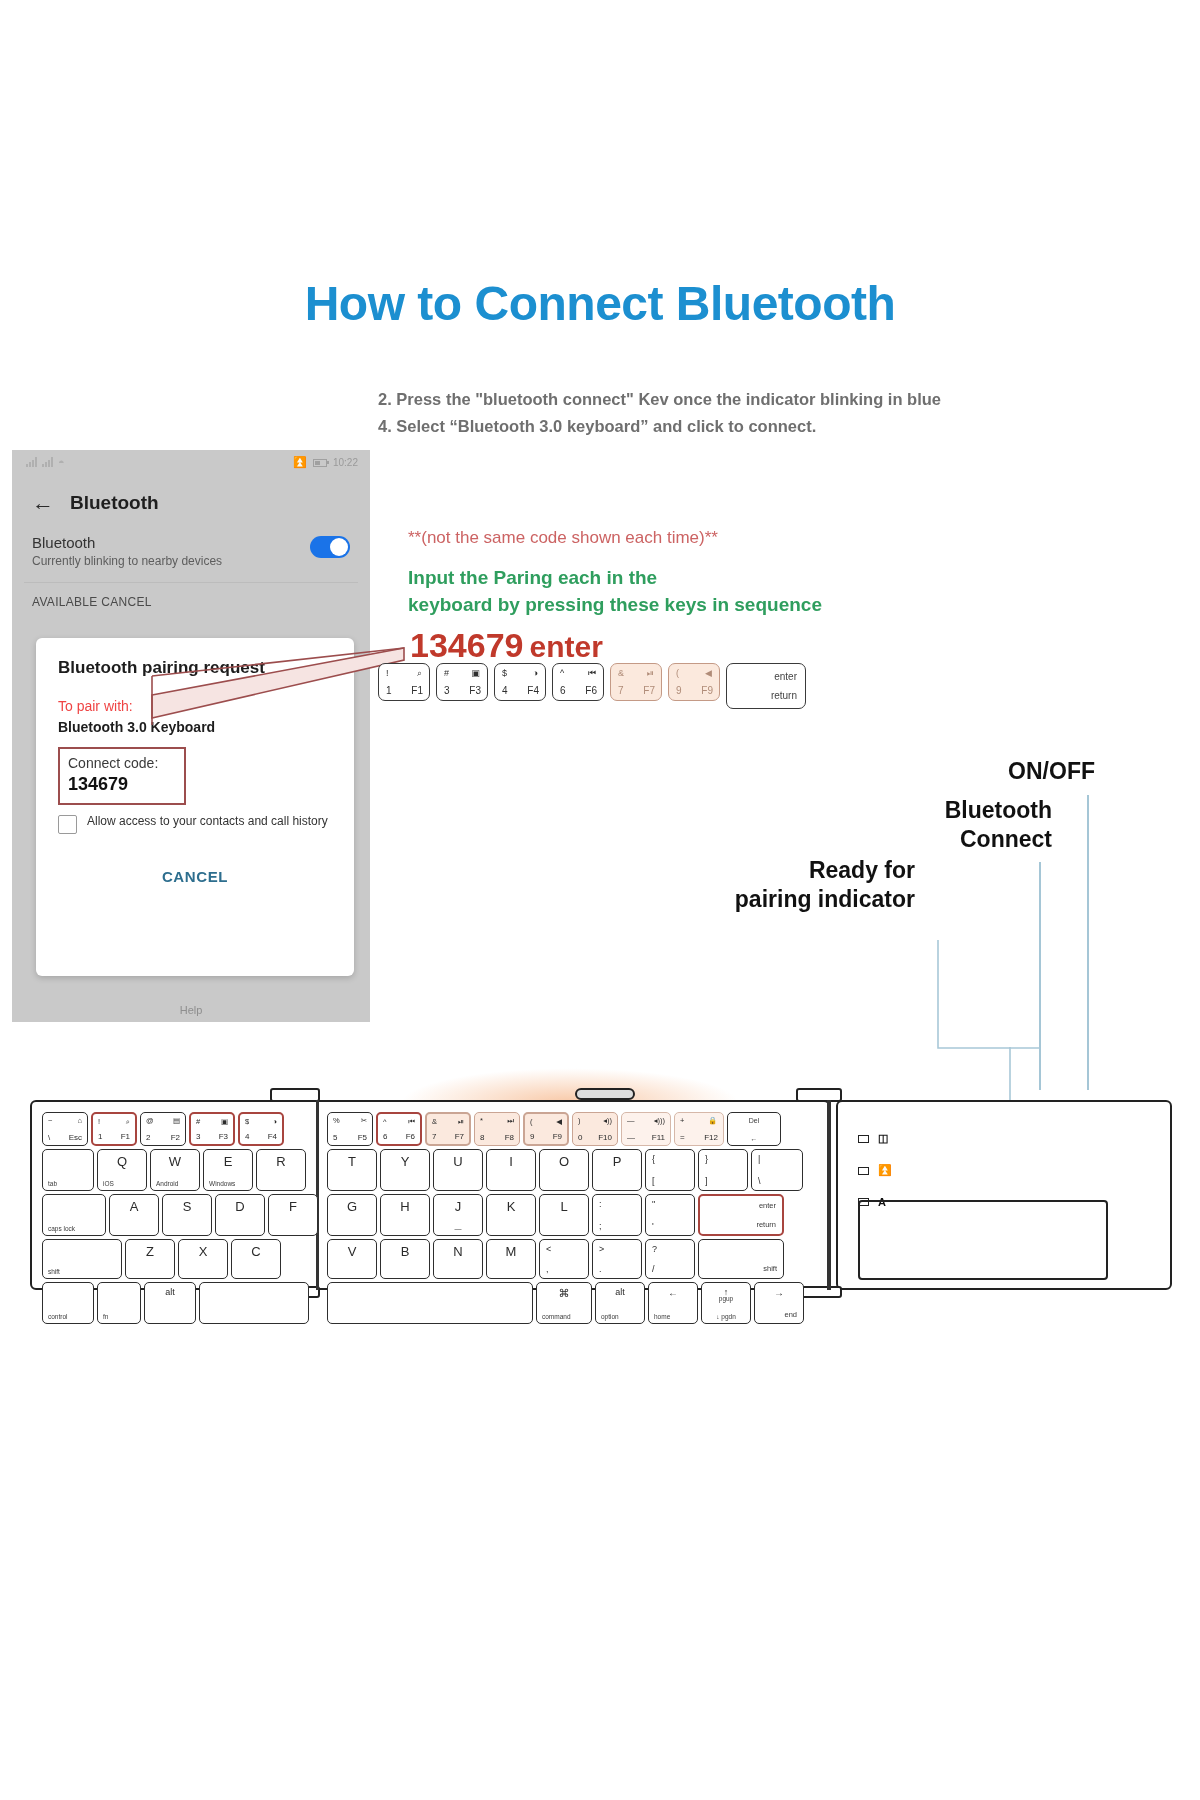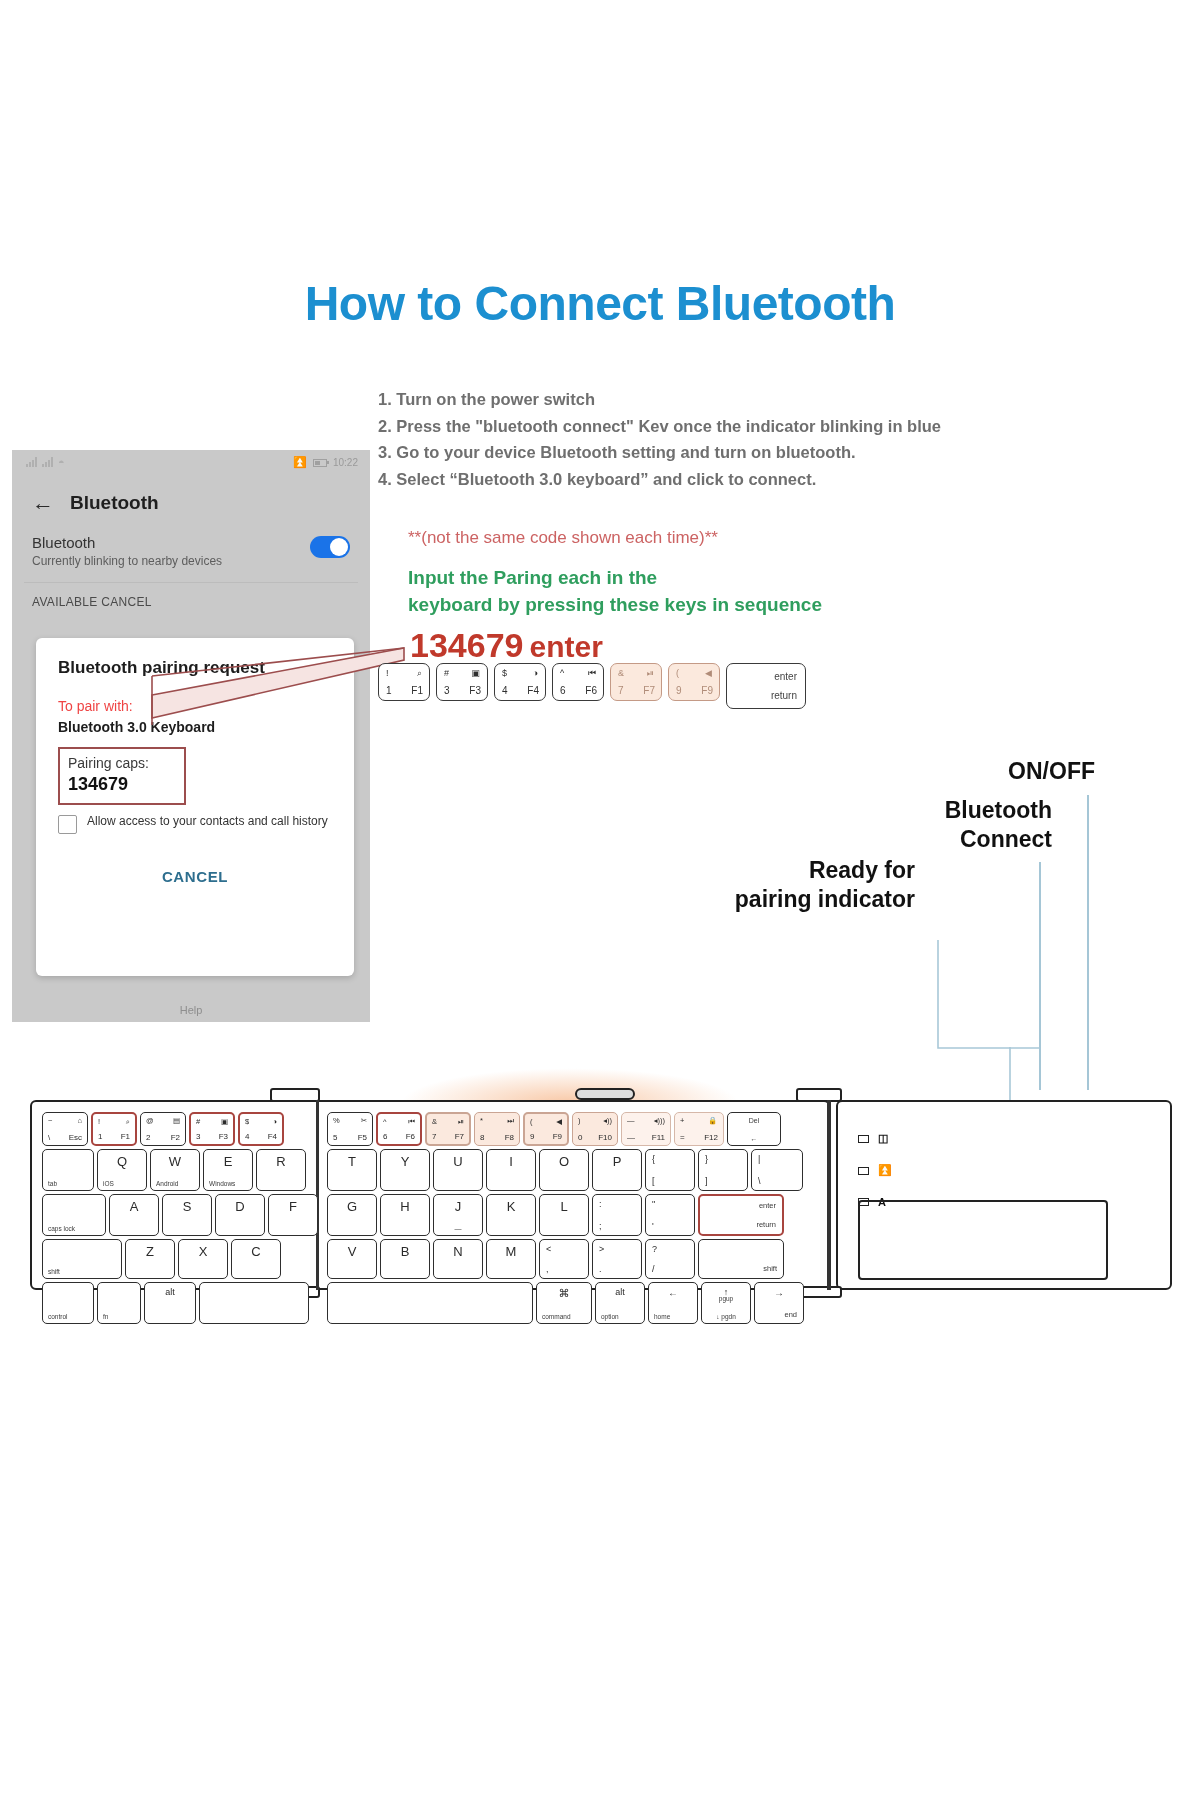--- a/index.html
+++ b/index.html
@@ -221,36 +221,34 @@
       <div class="toggle"></div>
     </div>
     <div class="divider"></div>
     <div class="avail">AVAILABLE CANCEL</div>
 
     <div class="dialog">
       <div class="dlg-title">Bluetooth pairing request</div>
       <div class="dlg-sub">To pair with:</div>
       <div class="dlg-dev">Bluetooth 3.0 Keyboard</div>
       <div class="code-box">
-        <div class="code-lbl">Pairing caps:</div>
+        <div class="code-lbl">Connect code:</div>
         <div class="code-val">134679</div>
       </div>
       <div class="chk-row">
         <div class="chk"></div>
         <div class="chk-lbl">Allow access to your contacts and call history</div>
       </div>
       <div class="cancel">CANCEL</div>
     </div>
     <div class="help">Help</div>
   </div>
 
   <div class="steps">
-    <div class="step">1. Turn on the power switch</div>
     <div class="step">2. Press the "bluetooth connect" Kev once  the indicator blinking in blue</div>
-    <div class="step">3. Go to your device Bluetooth setting and turn on bluetooth.</div>
     <div class="step">4. Select  “Bluetooth 3.0 keyboard” and click to connect.</div>
   </div>
 
   <div class="note-red">**(not the same code shown each time)**</div>
 
   <div class="green">
     <div>Input the Paring each in the</div>
     <div>keyboard by pressing these keys in sequence</div>
   </div>
 

